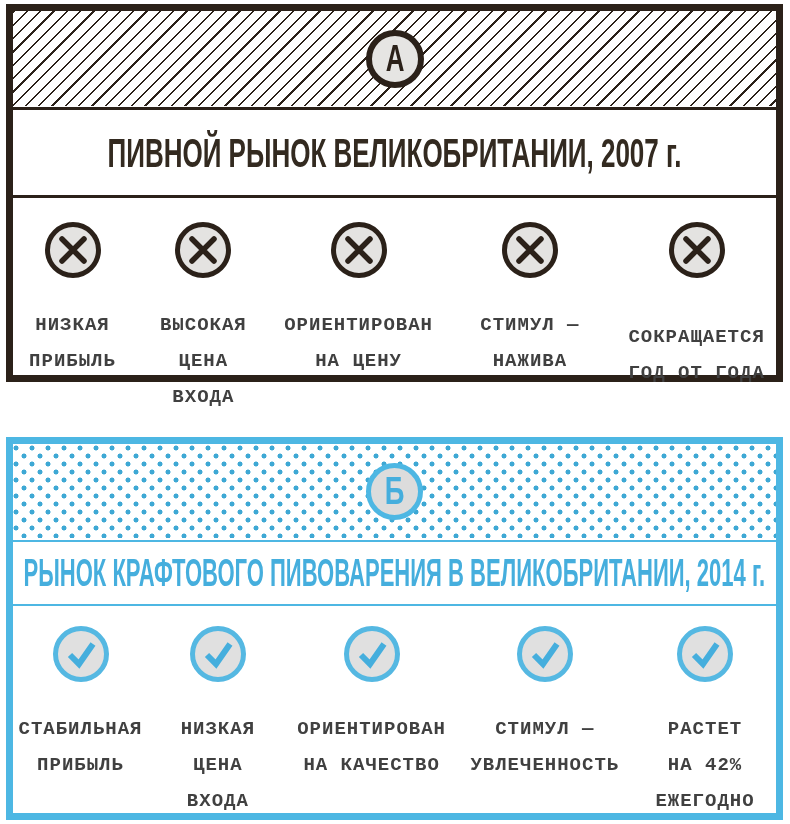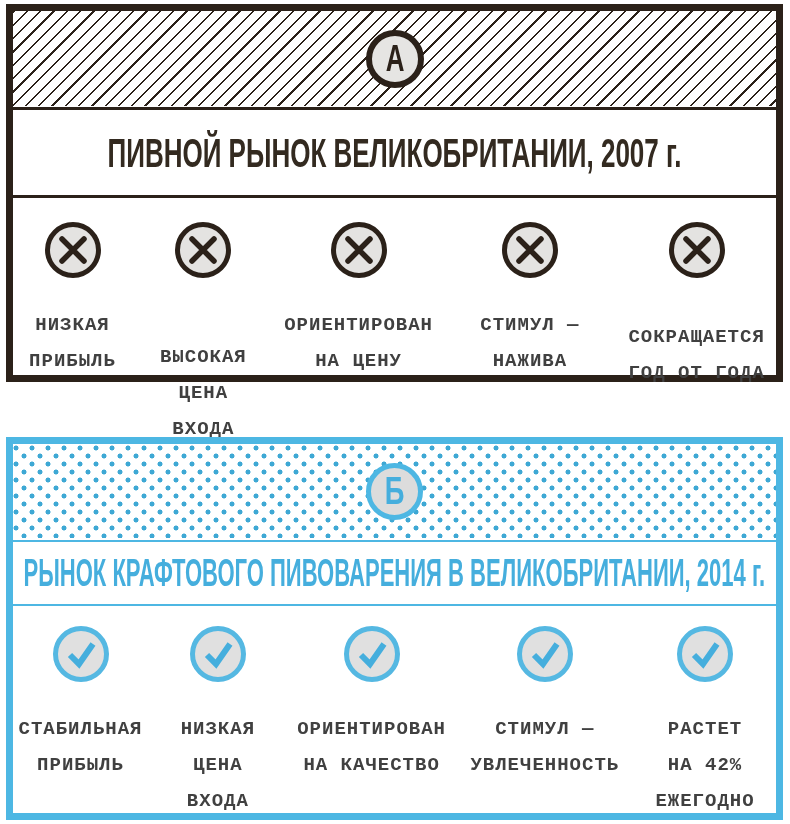--- a/index.html
+++ b/index.html
@@ -28,21 +28,21 @@
     transform: scaleX(0.72); display: inline-block; line-height: 1;
   }
   .title-band { height: 85px; display: flex; align-items: center; justify-content: center; }
   .title-a .title-text {
     font-size: 40px; font-weight: bold; color: #332a20; white-space: nowrap;
     display: inline-block; transform: scaleX(0.65); line-height: 1;
   }
   .content { display: flex; padding-top: 24px; box-sizing: border-box; }
   .col { display: flex; flex-direction: column; align-items: center; }
   #panelA .col:nth-child(1) { width: 15.6%; }
-  #panelA .col:nth-child(2) { width: 18.7%; gap: 32px; }
+  #panelA .col:nth-child(2) { width: 18.7%; }
   #panelA .col:nth-child(3) { width: 22.0%; }
   #panelA .col:nth-child(4) { width: 22.9%; }
   #panelA .col:nth-child(5) { width: 20.8%; gap: 12px; }
   .icon-circle {
     width: 46px; height: 46px; border-radius: 50%; box-sizing: content-box;
     display: flex; align-items: center; justify-content: center;
   }
   .icon-a { border: 5px solid #2b2119; background: #e4e3e1; }
   .feature-label {
     margin-top: 29px; font-family: "Liberation Mono", monospace; font-weight: bold;

